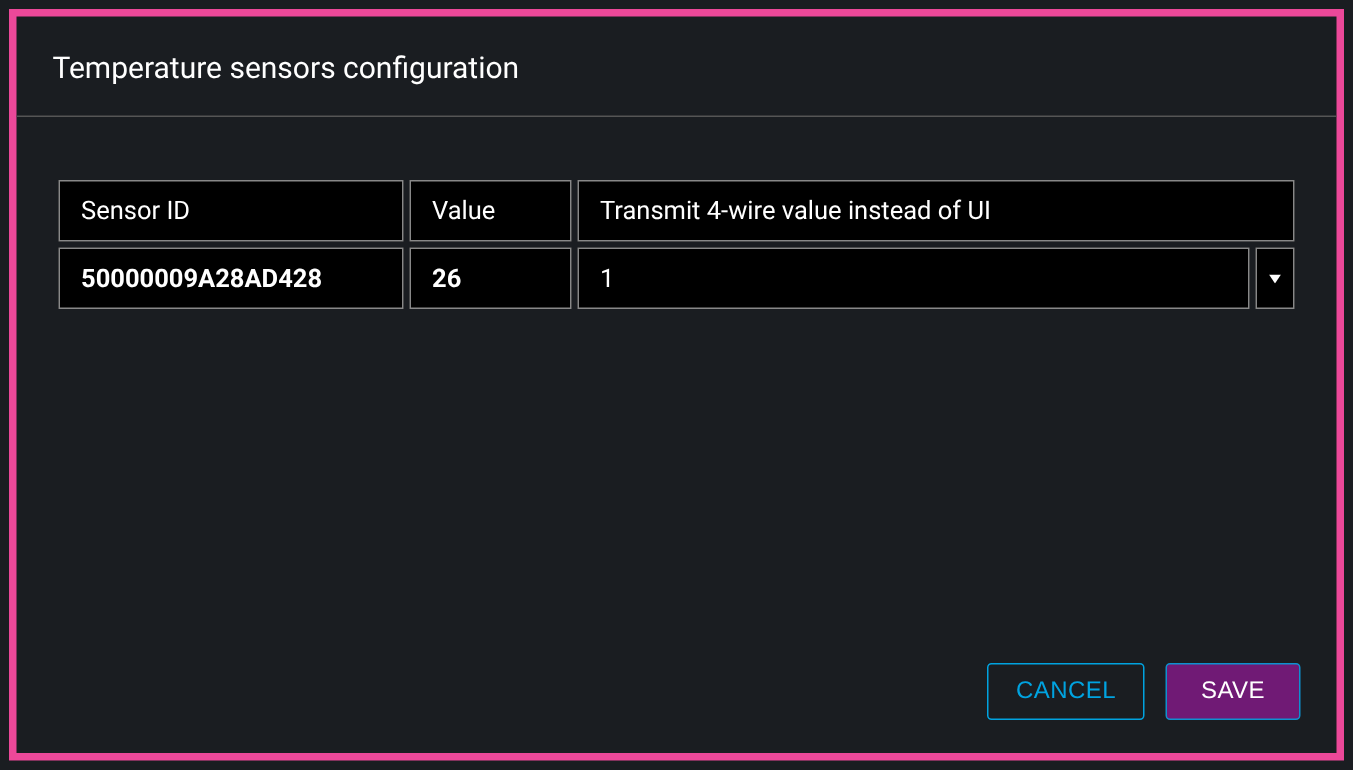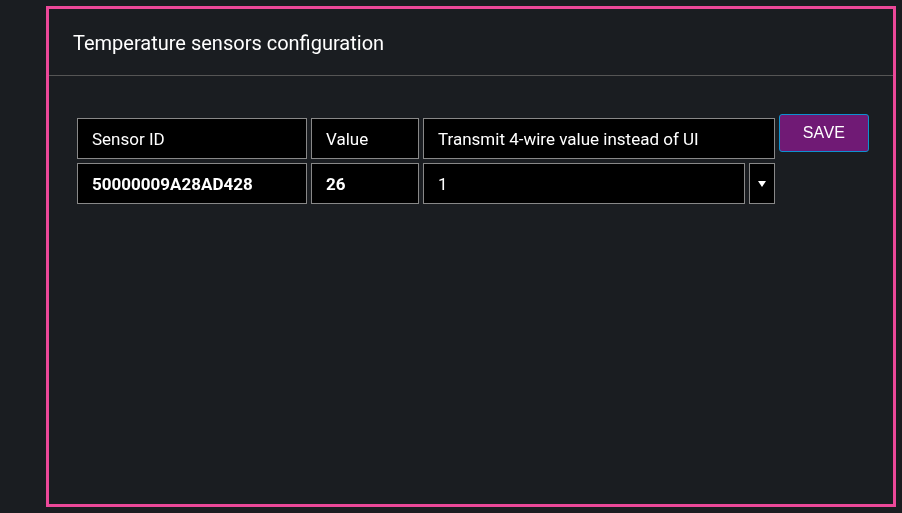--- a/index.html
+++ b/index.html
@@ -13,40 +13,39 @@
       width: 902px;
       height: 513px;
       overflow: hidden;
     }
     .dialog {
       position: absolute;
       top: 6px;
       left: 6px;
       right: 6px;
       bottom: 6px;
-      border: 3px solid #ec4899;
+      border: 5px solid #ec4899;
       background: #1a1d21;
       display: flex;
       flex-direction: column;
-      margin-left: 40px;
     }
     .dialog-header {
       padding: 22px 24px 20px;
       border-bottom: 1px solid #555;
     }
     .dialog-title {
       color: #fff;
       font-size: 20px;
       font-weight: 400;
     }
     .dialog-body {
       flex: 1;
       padding: 38px 24px 20px;
       display: flex;
-      flex-direction: row;
+      flex-direction: column;
     }
     .table-wrap {
       flex: 1;
     }
     table {
       width: 100%;
       border-collapse: separate;
       border-spacing: 4px;
       table-layout: fixed;
     }
@@ -166,16 +165,17 @@
                       <path d="M0 0 L8 0 L4 6 Z"></path>
                     </svg>
                 </div>
               </div>
             </td>
           </tr>
         </tbody>
       </table>
     </div>
     <div class="dialog-footer">
+      <button class="btn btn-cancel">CANCEL</button>
       <button class="btn btn-save">SAVE</button>
     </div>
   </div>
 </div>
 
 </body></html>

